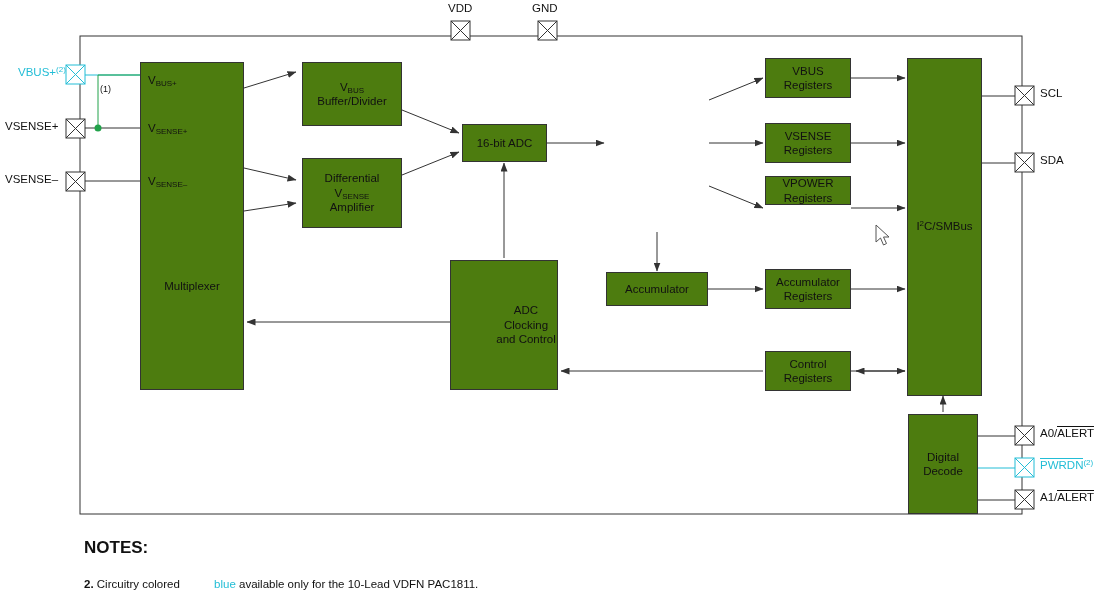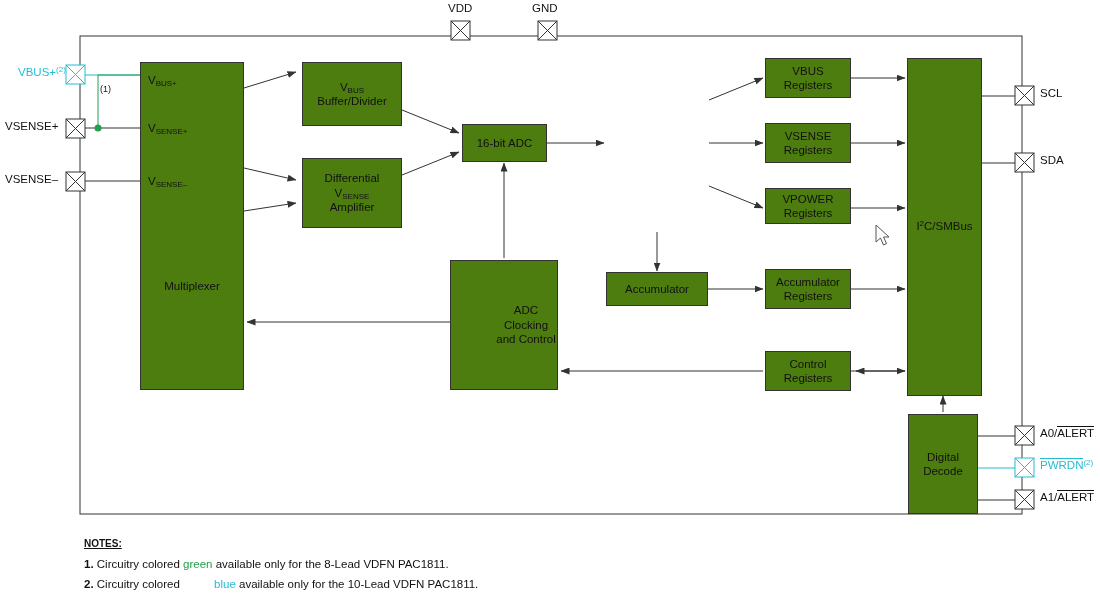--- a/index.html
+++ b/index.html
@@ -5,21 +5,21 @@
   html,body{margin:0;padding:0;}
   body{width:1100px;height:599px;background:#ffffff;font-family:"Liberation Sans",sans-serif;position:relative;overflow:hidden;}
   #diagram{position:absolute;left:0;top:0;width:1100px;height:599px;}
   .box{position:absolute;border:1px solid #333;background:#4d7c0f;display:flex;align-items:center;justify-content:center;text-align:center;font-size:11.5px;color:#111;line-height:1.25;box-sizing:border-box;}
   .lbl{position:absolute;font-size:11.5px;color:#111;white-space:nowrap;}
   .lbl.cy{color:#22bdd6;}
   .note{position:absolute;font-size:11.5px;color:#111;white-space:nowrap;}
   .note b{font-weight:bold;}
   .green{color:#21a24a;}
   .blue{color:#22bdd6;padding-left:31px;}
-  .notes-title{position:absolute;font-size:10px;font-weight:bold;text-decoration:underline;color:#111;}
+  .notes-title{position:absolute;font-size:17px;font-weight:bold;color:#111;}
   sub{font-size:8px;vertical-align:baseline;position:relative;top:2px;}
   sup{font-size:8px;vertical-align:baseline;position:relative;top:-4px;}
   .ovl{position:absolute;overflow:visible;pointer-events:none;}
 </style>
 </head>
 <body>
 
 <div id="diagram">
 
   <svg class="ovl" width="1100" height="599">
@@ -160,43 +160,39 @@
   <div class="box" style="left:606px;top:272px;width:102px;height:34px;">
     <span>Accumulator</span>
   </div>
 
   <div class="box" style="left:765px;top:58px;width:86px;height:40px;">
     <span>VBUS<br>Registers</span>
   </div>
   <div class="box" style="left:765px;top:123px;width:86px;height:40px;">
     <span>VSENSE<br>Registers</span>
   </div>
-  <div class="box" style="left:765px;top:188px;width:86px;height:36px;">
+  <div class="box" style="left:765px;top:176px;width:86px;height:29px;">
     <span>VPOWER<br>Registers</span>
   </div>
   <div class="box" style="left:765px;top:269px;width:86px;height:40px;">
     <span>Accumulator<br>Registers</span>
   </div>
   <div class="box" style="left:765px;top:351px;width:86px;height:40px;">
     <span>Control<br>Registers</span>
   </div>
 
   <div class="box" style="left:907px;top:58px;width:75px;height:338px;">
     <span style="position:absolute;left:0;right:0;top:160px;">I<sup>2</sup>C/SMBus</span>
   </div>
 
   <div class="box" style="left:908px;top:414px;width:70px;height:100px;">
     <span>Digital<br>Decode</span>
   </div>
 
   <div class="notes-title" style="left:84px;top:538px;">NOTES:</div>
-  <div class="note" style="left:84px;top:558px;">
-    <b>1.</b>
-    <span>Circuitry colored </span><span class="green">green</span><span> available only for the 8-Lead VDFN PAC1811.</span>
-  </div>
   <div class="note" style="left:84px;top:578px;">
     <b>2.</b>
     <span>Circuitry colored </span><span class="blue">blue</span><span> available only for the 10-Lead VDFN PAC1811.</span>
   </div>
 
   <svg class="ovl" style="left:874px;top:224px;" width="18" height="24">
     <polygon points="2,1 2,18 6.5,14 9.5,21 12.5,19.5 9.5,13 15,13" fill="#ffffff" stroke="#555" stroke-width="1"></polygon>
   </svg>
 
 </div>

